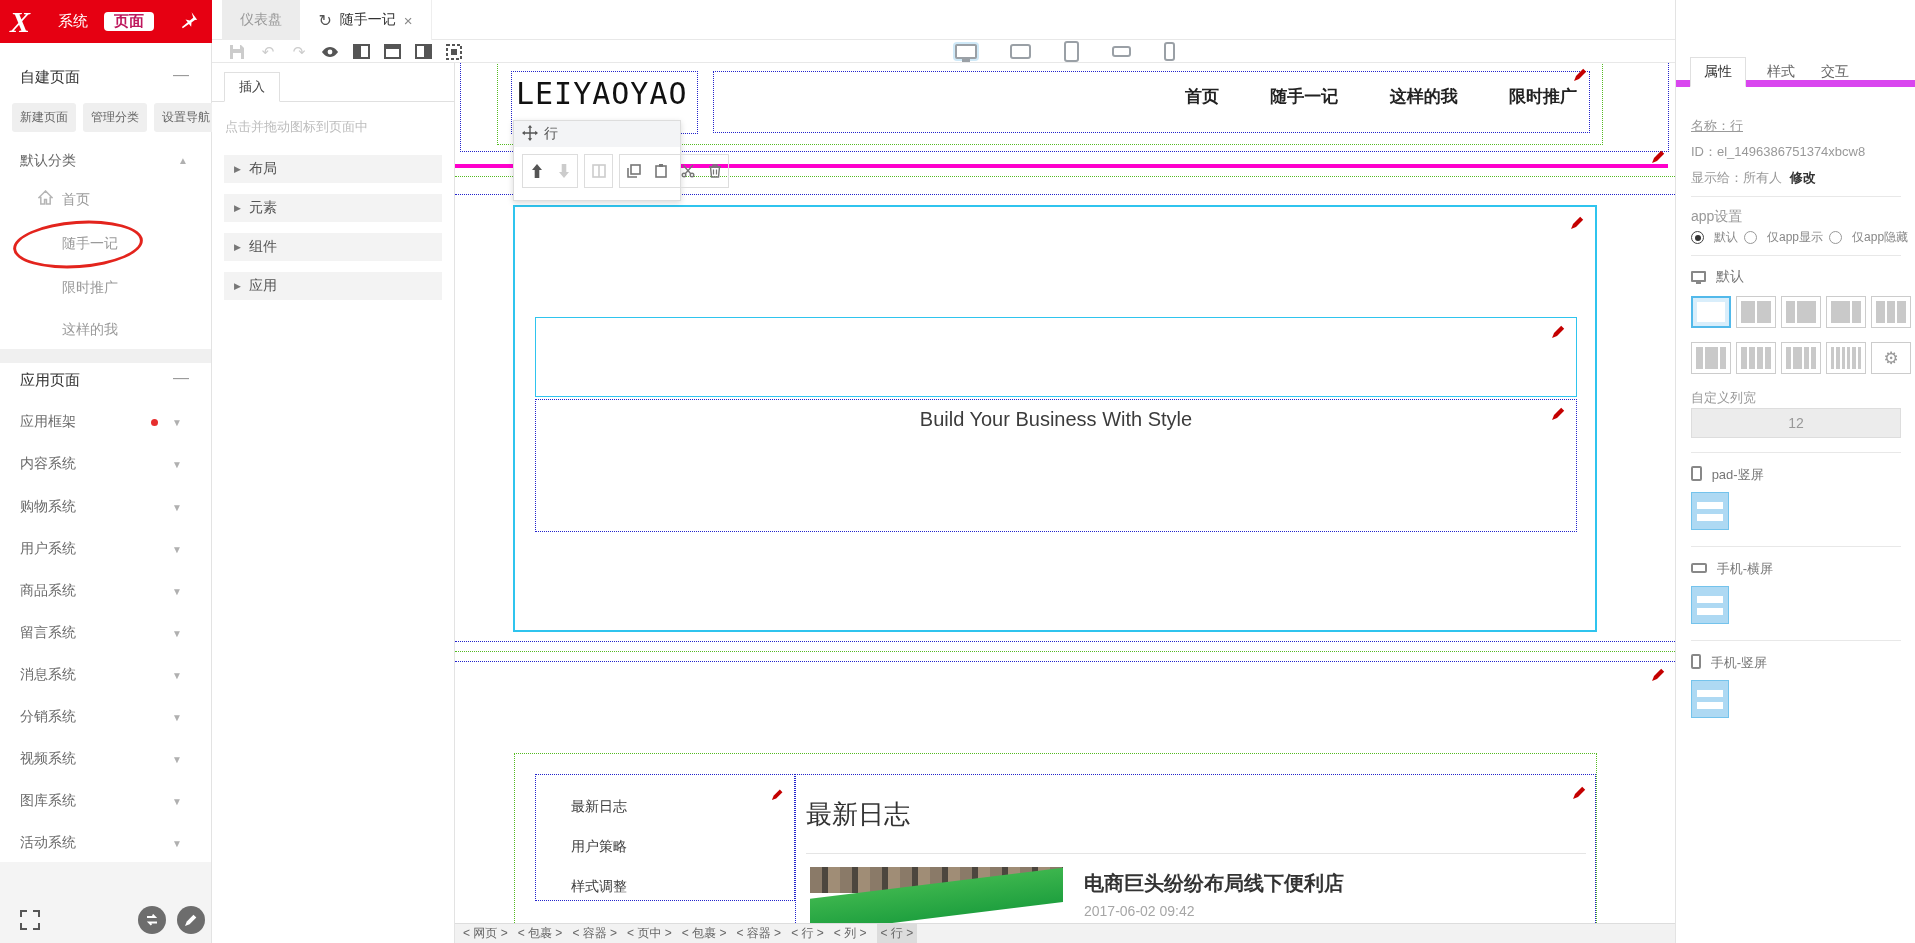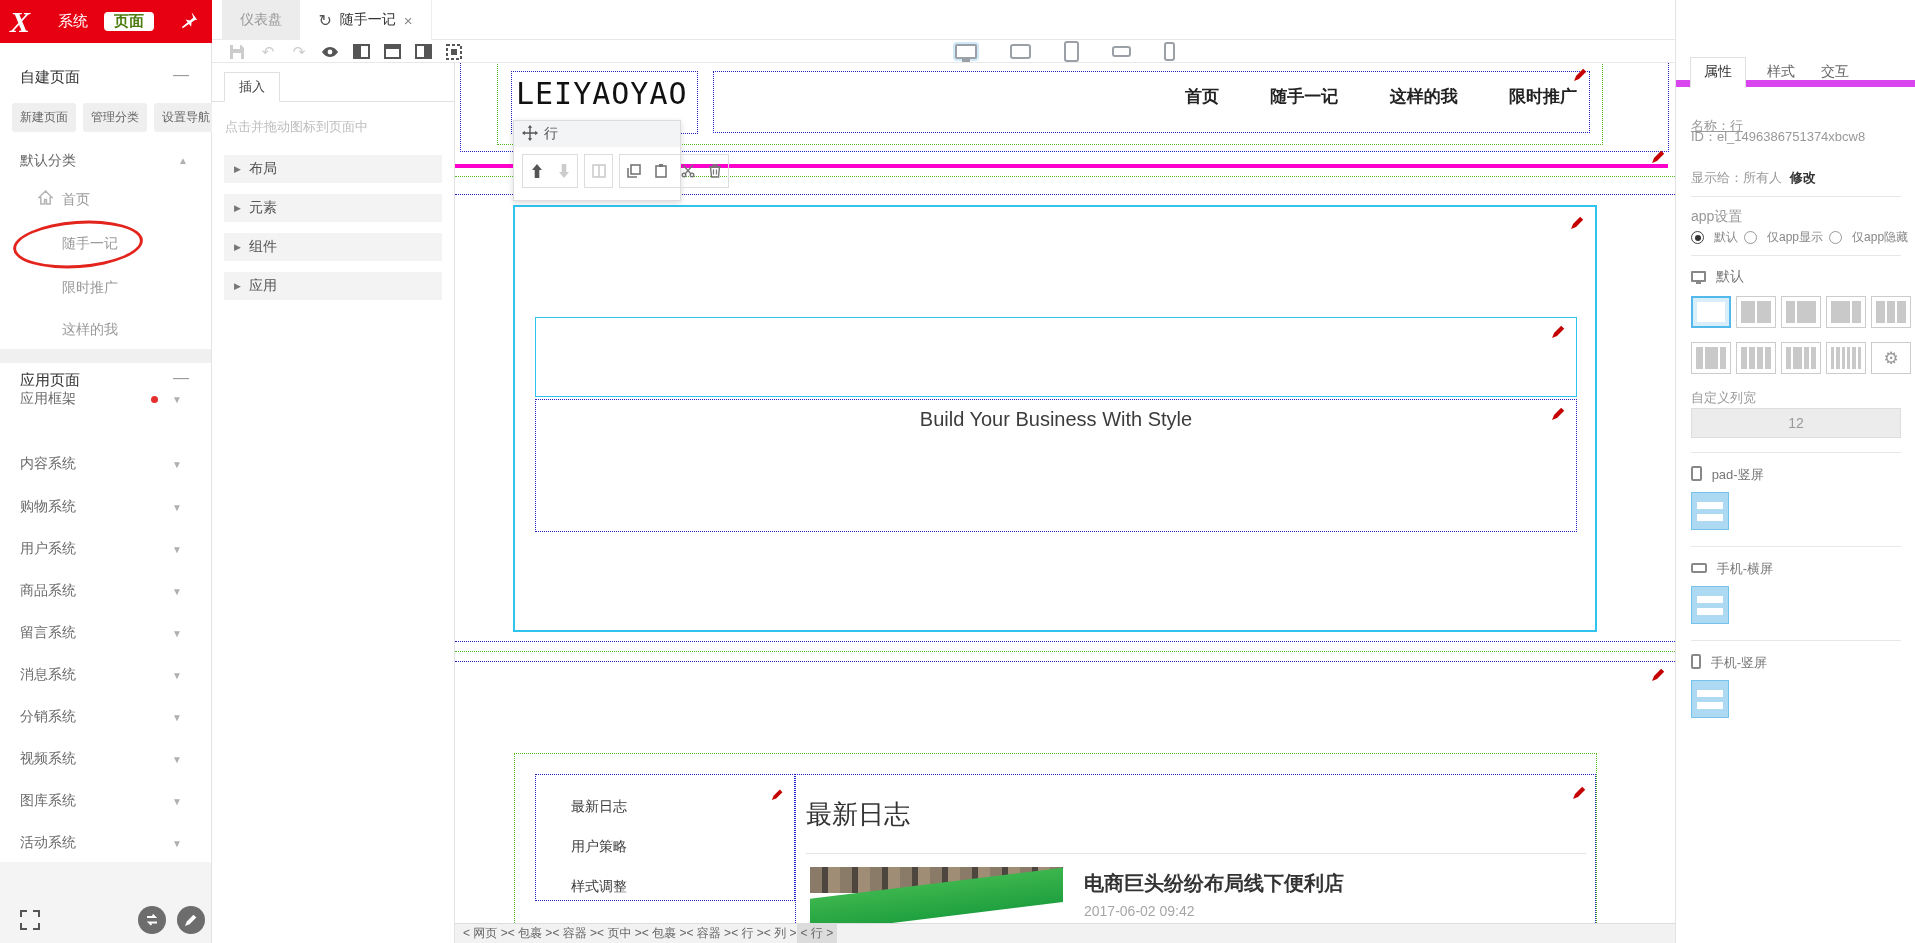--- a/index.html
+++ b/index.html
@@ -31,21 +31,21 @@
   .d-tabl { width:21px; height:15px; border-radius:3px; }
   .d-tabp { width:15px; height:21px; border-radius:3px; }
   .d-phl { width:19px; height:11px; border-radius:3px; }
   .d-php { width:11px; height:19px; border-radius:3px; }
 
   
   .sidebar { position:absolute; left:0; top:0; width:212px; height:943px; background:#fff; border-right:1px solid #e3e3e3; }
   .side-head { position:absolute; left:0; top:0; width:212px; height:43px; background:#e60012; display:flex; align-items:center; }
   .logo-x { font-family:"Liberation Serif","DejaVu Serif",serif; font-style:italic; font-weight:bold; color:#fff; font-size:30px; margin-left:10px; }
   .sys { color:#fff; font-size:15px; margin-left:28px; }
-  .page-pill { background:#fff; color:#4d7c0f; font-size:15px; font-weight:bold; border-radius:4px; padding:0 10px; margin-left:16px; }
+  .page-pill { background:#fff; color:#be185d; font-size:15px; font-weight:bold; border-radius:4px; padding:0 10px; margin-left:16px; }
   .pin { margin-left:26px; }
   .sec-title { position:absolute; left:20px; color:#333; font-size:15px; }
   .sec-minus { position:absolute; right:22px; color:#999; font-size:16px; }
   .btn-row { position:absolute; left:12px; top:103px; display:flex; gap:7px; }
   .sbtn { background:#efefef; color:#666; font-size:12px; padding:6px 8px; border-radius:3px; cursor:pointer; white-space:nowrap; }
   .cat-row { position:absolute; left:20px; top:152px; width:176px; color:#666; font-size:14px; }
   .caret { color:#b0b0b0; font-size:10px; }
   .pg-item { position:absolute; left:62px; color:#9a9a9a; font-size:14px; cursor:pointer; }
   .divband { position:absolute; left:0; top:349px; width:211px; height:14px; background:#f0f0f0; }
   .app-item { position:absolute; left:20px; width:172px; color:#6b6b6b; font-size:14px; cursor:pointer; display:flex; align-items:center; }
@@ -100,21 +100,21 @@
   .post-date { position:absolute; left:288px; top:128px; font-size:14px; color:#a6a6a6; }
 
   
   .float-tb { position:absolute; left:58px; top:57px; width:168px; height:81px; background:#fff; border:1px solid #ddd; box-shadow:0 2px 6px rgba(0,0,0,.15); z-index:5; }
   .ftb-head { height:26px; background:#f3f4f6; display:flex; align-items:center; gap:6px; padding:0 8px; color:#555; font-size:14px; }
   .ftb-body { display:flex; align-items:center; gap:6px; padding:7px 8px; }
   .ftb-grp { display:flex; border:1px solid #ddd; }
   .ftb-btn { width:27px; height:32px; display:flex; align-items:center; justify-content:center; cursor:pointer; }
 
   
-  .crumbbar { position:absolute; left:455px; top:923px; width:1220px; height:20px; background:#f2f2f2; border-top:1px solid #ddd; display:flex; align-items:center; gap:0; padding-left:8px; }
+  .crumbbar { position:absolute; left:455px; top:923px; width:1220px; height:20px; background:#f2f2f2; border-top:1px solid #ddd; display:flex; align-items:center; gap:10px; padding-left:8px; }
   .crumb { font-size:12px; color:#666; cursor:pointer; white-space:nowrap; }
   .crumb.cur { background:#dcdcdc; padding:2px 4px; }
 
   
   .props { position:absolute; left:1675px; top:0; width:240px; height:943px; background:#fff; border-left:1px solid #e3e3e3; }
   .p-tabs { position:absolute; left:0; top:54px; width:240px; height:33px; border-bottom:7px solid #d946ef; }
   .p-tab { position:absolute; top:3px; height:30px; padding:0 13px; font-size:14px; color:#666; display:flex; align-items:center; cursor:pointer; }
   .p-tab.act { background:#fff; border:1px solid #e0e0e0; border-bottom:1px solid #fff; color:#333; }
   .p-lbl { position:absolute; left:15px; color:#999; font-size:13px; white-space:nowrap; }
   .p-hr { position:absolute; left:15px; width:210px; border-top:1px solid #e8e8e8; }
@@ -276,21 +276,21 @@
     <span class="pg-item" style="top:235px;">随手一记</span>
     <span class="pg-item" style="top:279px;">限时推广</span>
     <span class="pg-item" style="top:321px;">这样的我</span>
     <div class="red-ellipse"></div>
 
     <div class="divband"></div>
 
     <span class="sec-title" style="top:371px;">应用页面</span>
     <span class="sec-minus" style="top:369px;">—</span>
 
-    <div class="app-item" style="top:390px;">
+    <div class="app-item" style="top:413px;">
       <span>应用框架</span>
       <span class="reddot"></span>
       <span class="caret">▼</span>
     </div>
     <div class="app-item" style="top:455px;align-items:center;">
         <span>内容系统</span>
         <span class="caret">▼</span>
       </div>
     <div class="app-item" style="top:498px;">
         <span>购物系统</span>
@@ -537,21 +537,21 @@
   </div>
 
   <aside class="props">
     <div class="p-tabs">
       <span class="p-tab act" style="left:14px;">属性</span>
       <span class="p-tab" style="left:78px;">样式</span>
       <span class="p-tab" style="left:132px;">交互</span>
     </div>
 
     <span class="p-lbl" style="top:117px;text-decoration:underline;">名称：行</span>
-    <span class="p-lbl" style="top:128px;">ID：el_1496386751374xbcw8</span>
+    <span class="p-lbl" style="top:143px;">ID：el_1496386751374xbcw8</span>
     <span class="p-lbl" style="top:169px;text-align:center;">
       <span>显示给：所有人</span>
       <b style="color:#333; margin-left:4px; cursor:pointer;">修改</b>
     </span>
     <div class="p-hr" style="top:196px;"></div>
 
     <span class="p-lbl" style="top:208px; font-size:14px;">app设置</span>
     <div class="p-radios">
       <span class="radio on"></span>
         <span>默认</span>

